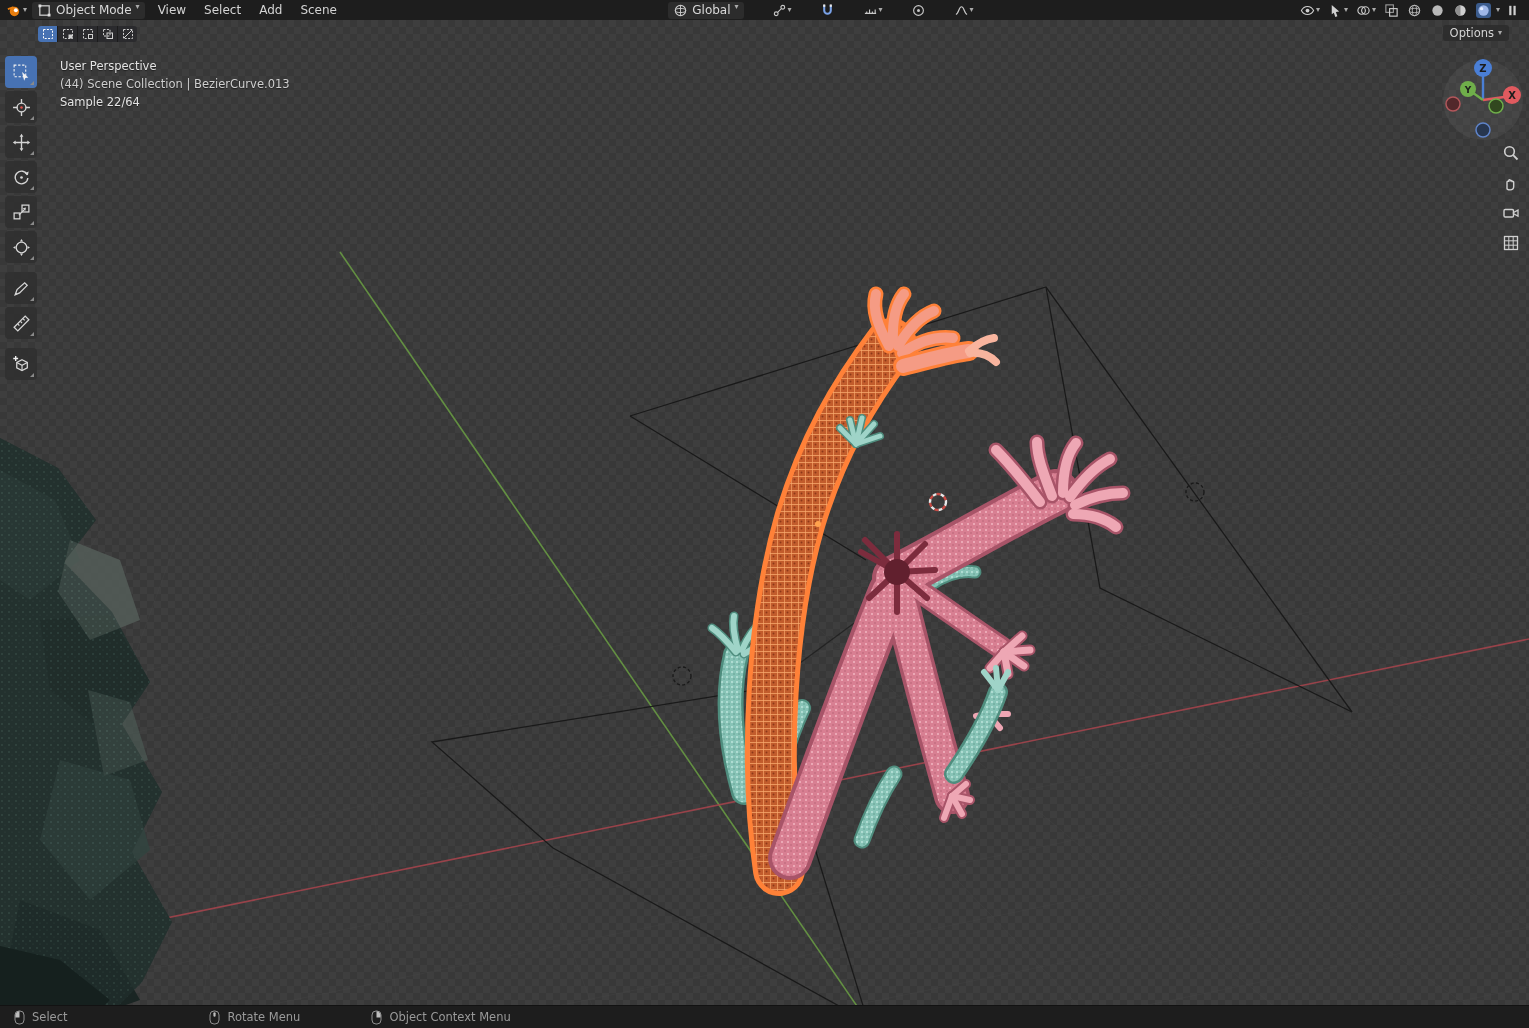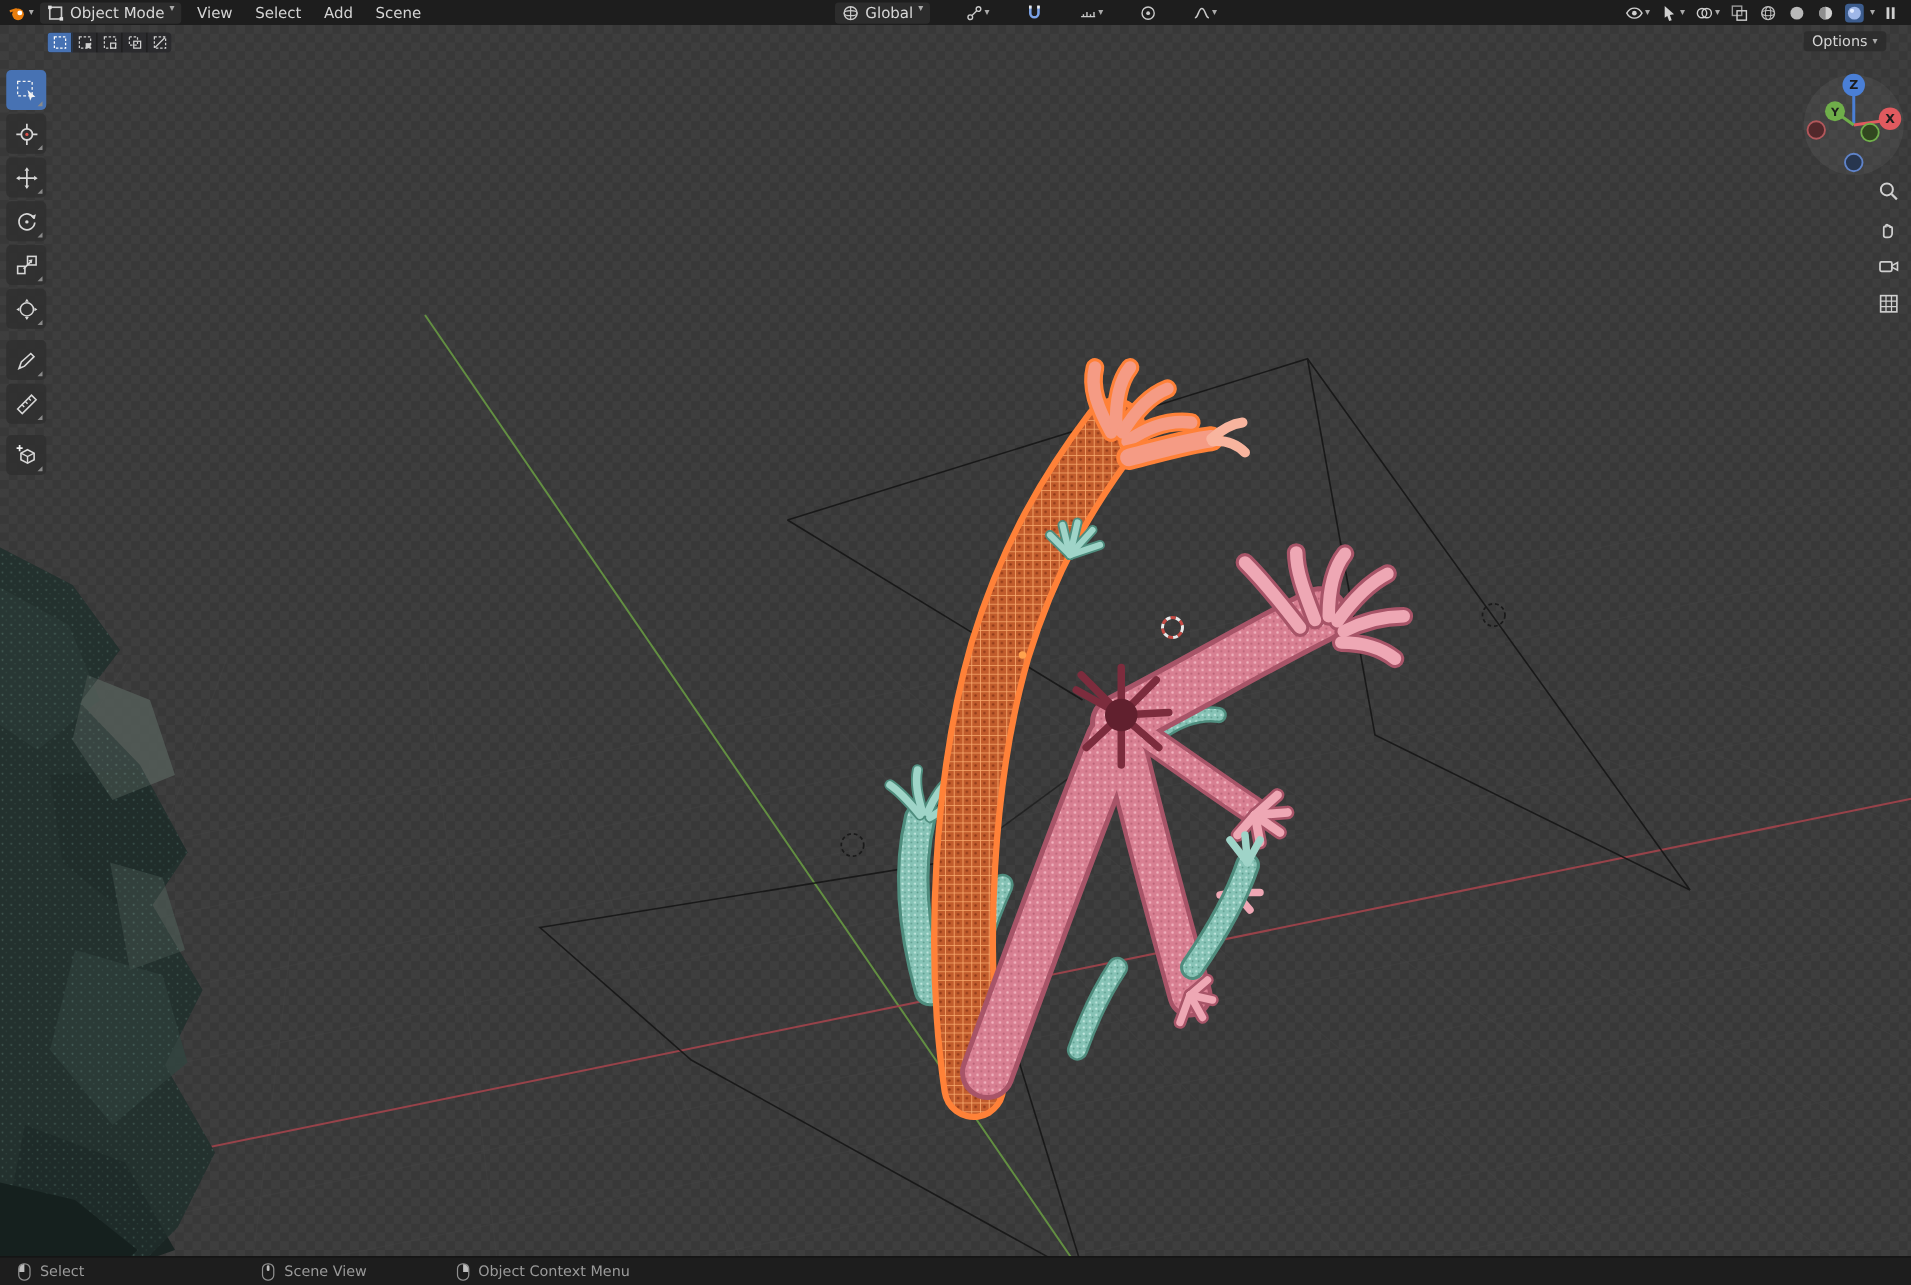--- a/index.html
+++ b/index.html
@@ -569,20 +569,25 @@
     </div>
     <div class="tool gap">
       <svg viewBox="0 0 18 18">
           <path d="M9.5 4.5l5 2.6v5l-5 2.6-5-2.6v-5z" fill="none" stroke="#d6d6d6" stroke-width="1.2"></path>
           <path d="M4.5 7.1l5 2.6 5-2.6M9.5 9.7v5" fill="none" stroke="#d6d6d6" stroke-width="1.1"></path>
           <path d="M3.5 1v4.6M1.2 3.3h4.6" stroke="#f0f0f0" stroke-width="1.3"></path>
         </svg>
     </div>
   </div>
 
+  <div class="vp-info">
+    <div>User Perspective</div>
+    <div class="dim">(44) Scene Collection | BezierCurve.013</div>
+    <div>Sample 22/64</div>
+  </div>
 
   <svg class="gizmo" viewBox="0 0 84 84">
     <circle cx="42" cy="42" r="40" fill="#ffffff" opacity="0.05"></circle>
     <line x1="42" y1="42" x2="42" y2="12" stroke="#4a7fd6" stroke-width="2.4"></line>
     <line x1="42" y1="42" x2="70" y2="38" stroke="#e05a5f" stroke-width="2.4"></line>
     <line x1="42" y1="42" x2="28" y2="32" stroke="#6fae4a" stroke-width="2.4"></line>
     <circle cx="42" cy="10" r="9" fill="#4a7fd6"></circle>
     <circle cx="71" cy="37" r="9" fill="#e05a5f"></circle>
     <circle cx="27" cy="31" r="8" fill="#6fae4a"></circle>
     <circle cx="12" cy="46" r="7" fill="#52282b" stroke="#b2575b" stroke-width="1.5"></circle>
@@ -625,21 +630,21 @@
         <rect x="1" y="1" width="9" height="13" rx="4" fill="none" stroke="#8f8f8f" stroke-width="1"></rect>
         <path d="M5.5 1.3C3.2 1.3 1.4 3 1.4 5.3v2.2h4.1z" fill="#bdbdbd"></path>
       </svg>
       <span>Select</span>
     </div>
     <div class="sb-item sb-2">
       <svg viewBox="0 0 11 15">
         <rect x="1" y="1" width="9" height="13" rx="4" fill="none" stroke="#8f8f8f" stroke-width="1"></rect>
         <rect x="4.4" y="2.2" width="2.2" height="4.6" rx="1.1" fill="#bdbdbd"></rect>
       </svg>
-      <span>Scene View</span>
+      <span>Rotate Menu</span>
     </div>
     <div class="sb-item sb-3">
       <svg viewBox="0 0 11 15">
         <rect x="1" y="1" width="9" height="13" rx="4" fill="none" stroke="#8f8f8f" stroke-width="1"></rect>
         <path d="M5.5 1.3c2.3 0 4.1 1.7 4.1 4v2.2H5.5z" fill="#bdbdbd"></path>
       </svg>
       <span>Object Context Menu</span>
     </div>
   </div>
 

